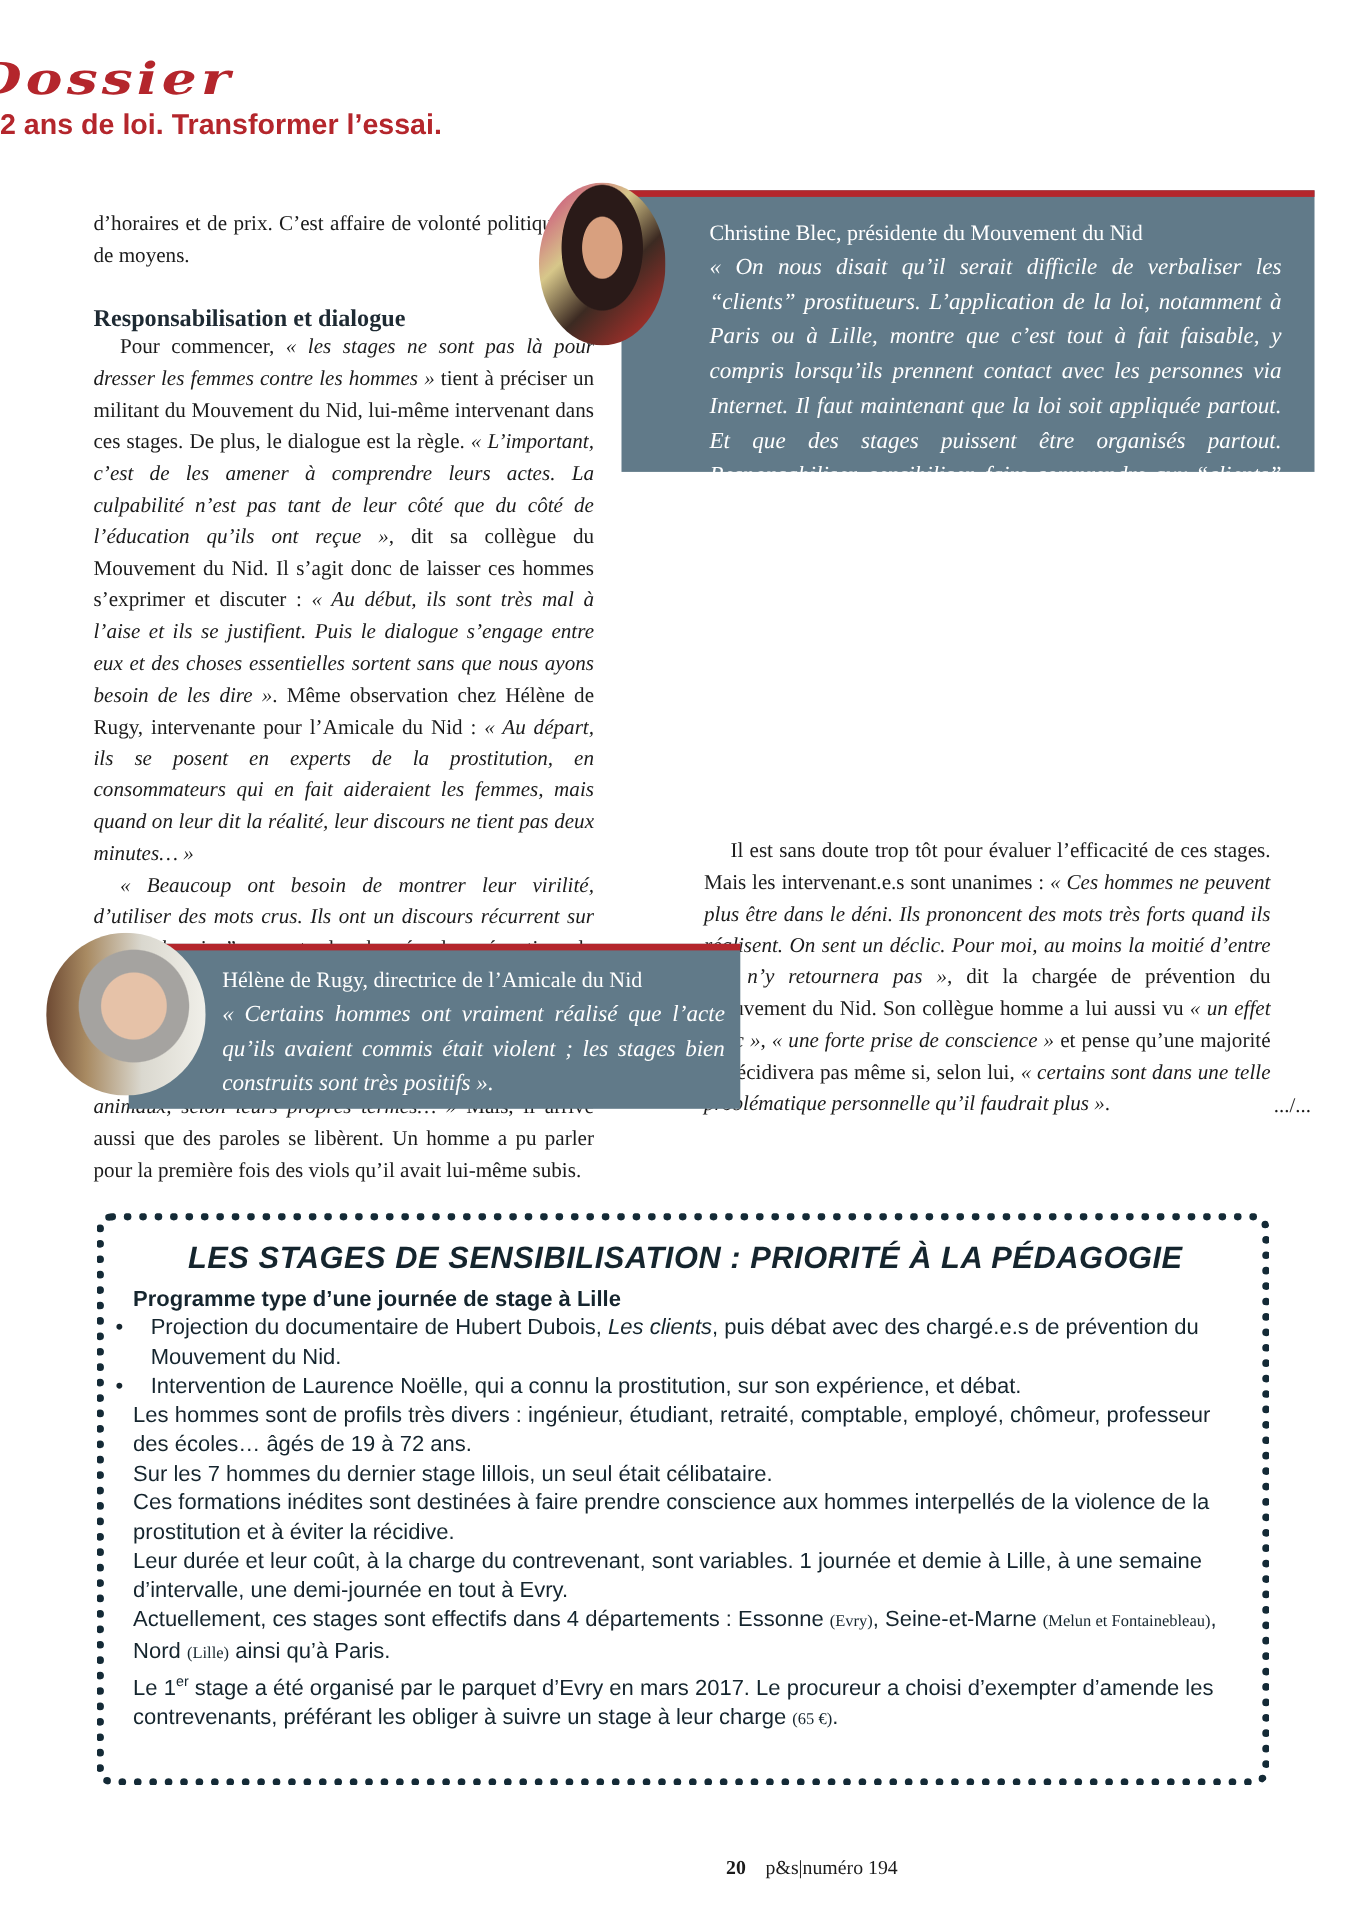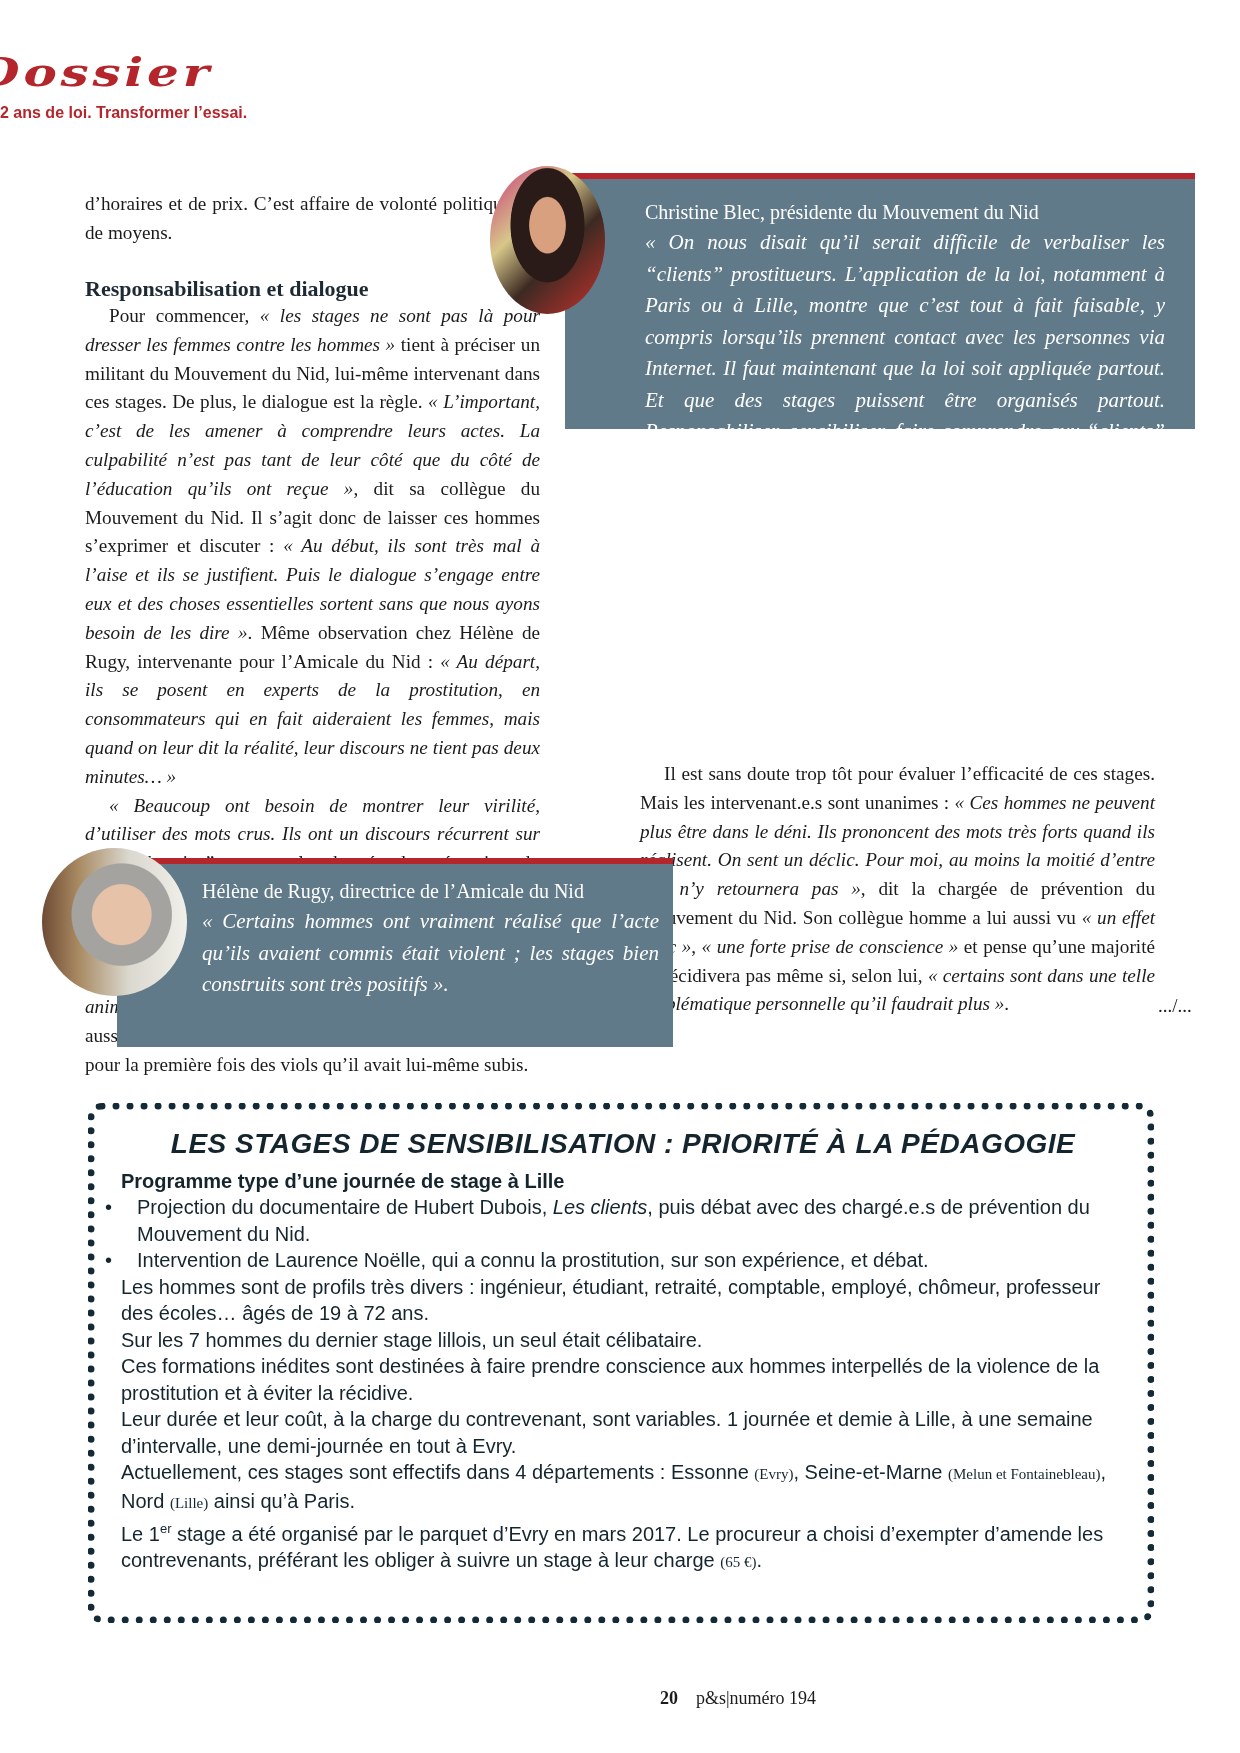--- a/index.html
+++ b/index.html
@@ -1,36 +1,36 @@
 <!DOCTYPE html>
 <html><head>
 <meta charset="utf-8">
 <style>
   html, body { margin: 0; padding: 0; background: #ffffff; }
   body { width: 1240px; height: 1753px; position: relative; overflow: hidden; font-family: "Liberation Serif", "DejaVu Serif", serif; color: #1b1b1b; }
 
   .header { position: absolute; top: 50px; left: 0; width: 996px; text-align: left; }
   .dossier { font-family: "DejaVu Serif", serif; font-style: italic; font-weight: bold; font-size: 40px; color: #b4262c; letter-spacing: 3px; line-height: 44px; transform: scaleX(1.25); display: inline-block; }
-  .subtitle { font-family: "Liberation Sans", sans-serif; font-weight: bold; font-size: 16px; color: #b4262c; margin-top: 4px; line-height: 30px; }
+  .subtitle { font-family: "Liberation Sans", sans-serif; font-weight: bold; font-size: 26px; color: #b4262c; margin-top: 4px; line-height: 30px; }
 
   .body-text { font-size: 19.2px; line-height: 28.8px; text-align: justify; }
   .body-text p { margin: 0; }
   .indent { text-indent: 24px; }
   em { font-style: italic; font-weight: 500; }
 
   .col-left-top { position: absolute; left: 85px; top: 190px; width: 465px; }
   .section-head { position: absolute; left: 85px; top: 276px; font-size: 22px; font-weight: bold; color: #1e2a33; font-family: "Liberation Serif", serif; }
   .col-right-b { position: absolute; left: 706px; top: 818px; width: 449px; }
 
   .quote-box { position: absolute; background: #617a89; color: #ffffff; border-top: 6px solid #b4262c; box-sizing: border-box; }
   .quote-box .qname { font-family: "Liberation Serif", serif; font-size: 20px; line-height: 30px; }
   .quote-box .qtext { font-family: "Liberation Serif", serif; font-style: italic; font-size: 21px; line-height: 31.5px; text-align: justify; }
 
   .qb1 { left: 565px; top: 173px; width: 630px; height: 256px; padding: 18px 30px 10px 80px; }
-  .qb2 { left: 117px; top: 858px; width: 556px; height: 189px; padding: 12px 14px 10px 85px; }
+  .qb2 { left: 117px; top: 858px; width: 556px; height: 150px; padding: 12px 14px 10px 85px; }
 
   .avatar { position: absolute; border-radius: 50%; overflow: hidden; }
   .av1 { left: 490px; top: 166px; width: 115px; height: 148px; background: radial-gradient(ellipse at 50% 40%, #d8a07f 0 22%, #2a1a18 23% 45%, transparent 46%), linear-gradient(135deg, #c9357a 0%, #d7c78a 35%, #3c2a22 60%, #c8312d 100%); }
   .av2 { left: 42px; top: 848px; width: 145px; height: 148px; background: radial-gradient(ellipse at 55% 45%, #e6c2a8 0 26%, #a5a3a0 27% 44%, transparent 45%), linear-gradient(90deg, #6e4a33 0%, #a88a62 25%, #dad8cf 60%, #f0efe9 100%); }
 
   .cont { position: absolute; left: 1158px; top: 995px; font-size: 19px; }
 
   .box { position: absolute; left: 88px; top: 1103px; width: 1066px; height: 520px; border: 7px dotted #142a36; border-radius: 14px; box-sizing: border-box; padding: 16px 22px 0 26px; font-family: "Liberation Sans", sans-serif; color: #15252e; }
   .box-title { font-family: "Liberation Sans", sans-serif; font-weight: bold; font-style: italic; font-size: 28px; text-align: center; letter-spacing: 0.5px; line-height: 36px; margin-bottom: 6px; }
   .box-sub { font-weight: bold; font-size: 20px; line-height: 26px; }

